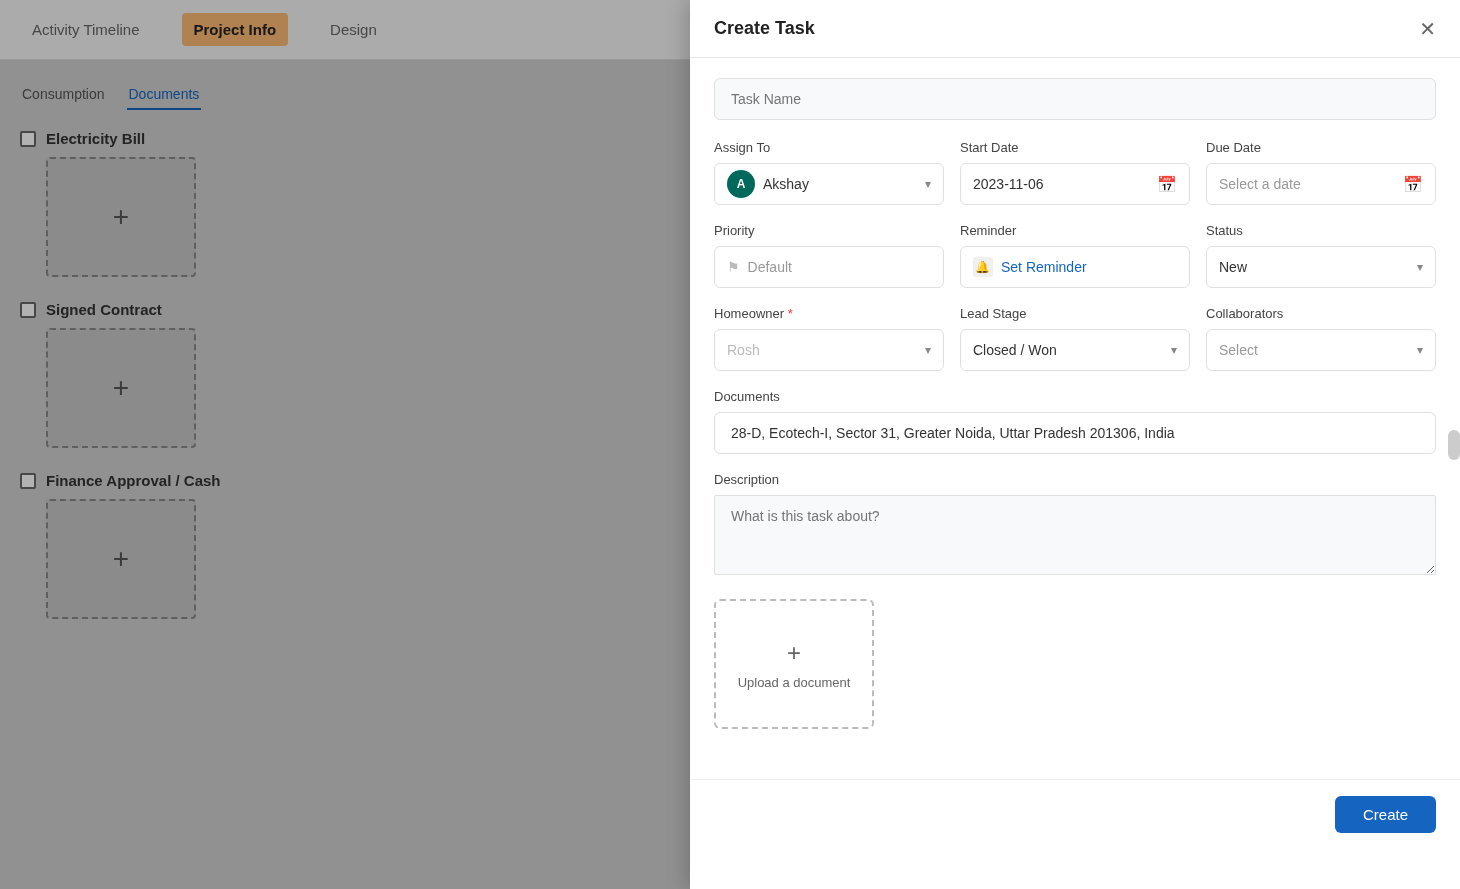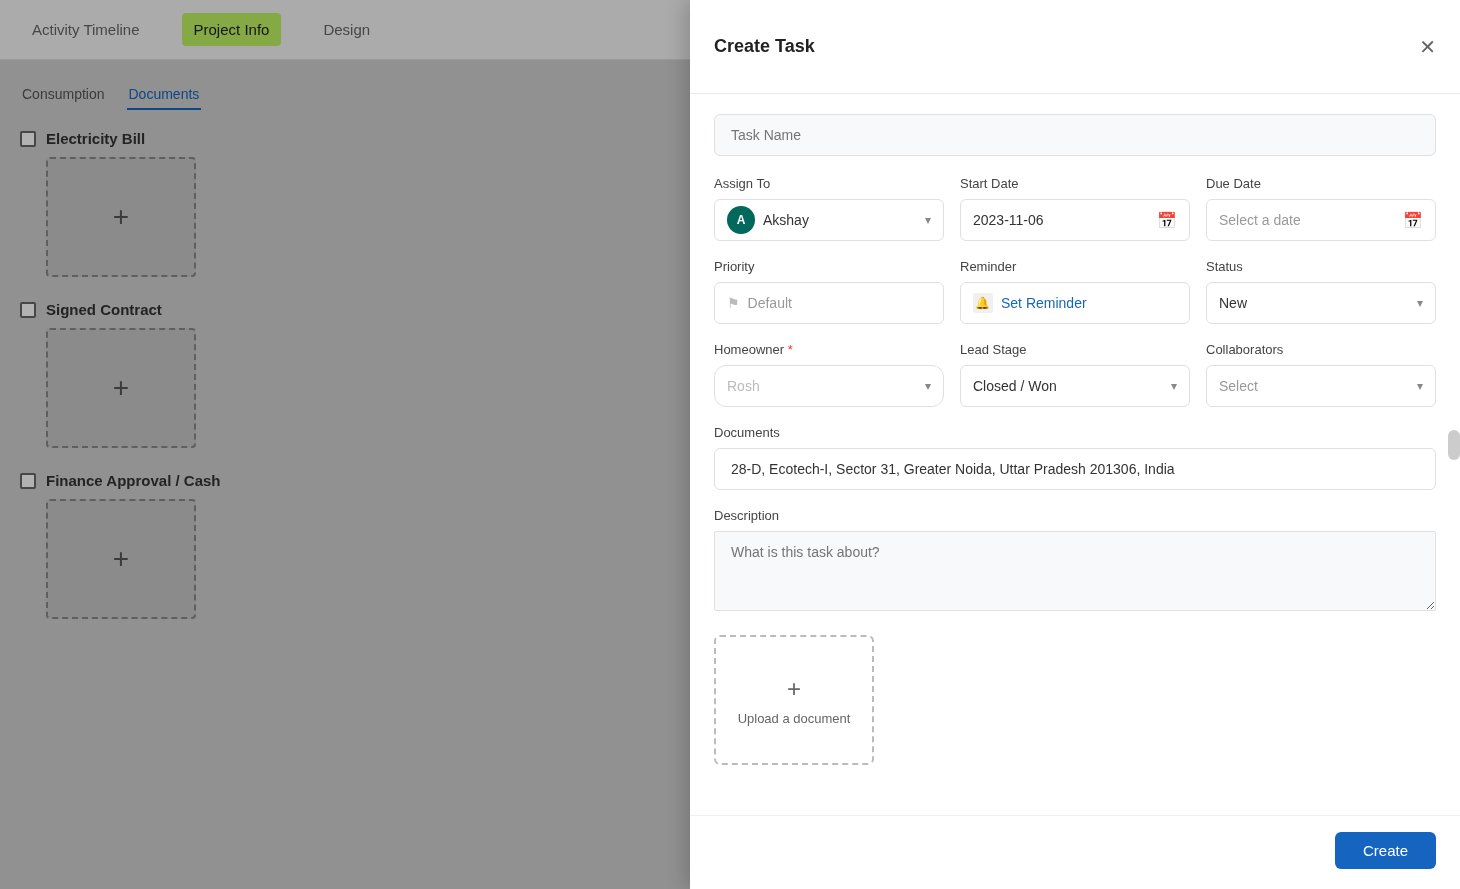--- a/index.html
+++ b/index.html
@@ -27,23 +27,23 @@
 
     .tab-item {
       font-size: 15px;
       color: #666;
       cursor: pointer;
       padding: 8px 12px;
       border-radius: 4px;
     }
 
     .tab-item.active {
-      font-weight: 400;
+      font-weight: 700;
       color: #222;
-      background: #bef264;
+      background: #fdba74;
     }
 
     .doc-area {
       background: #d0d0d0;
       padding: 20px;
       height: calc(889px - 60px);
     }
 
     .sub-tabs {
       display: flex;
@@ -125,21 +125,21 @@
       background: white;
       z-index: 10;
       overflow-y: auto;
       box-shadow: -4px 0 20px rgba(0,0,0,0.2);
     }
 
     .modal-header {
       display: flex;
       align-items: center;
       justify-content: space-between;
-      padding: 36px 24px;
+      padding: 18px 24px;
       border-bottom: 1px solid #e8e8e8;
     }
 
     .modal-title {
       font-size: 18px;
       font-weight: 600;
       color: #222;
     }
 
     .close-btn {
@@ -326,21 +326,21 @@
 
     .status-text {
       font-size: 14px;
       color: #333;
     }
 
     .homeowner-input {
       display: flex;
       align-items: center;
       border: 1px solid #e0e0e0;
-      border-radius: 12px;
+      border-radius: 6px;
       padding: 8px 12px;
       background: white;
       cursor: pointer;
       justify-content: space-between;
       height: 42px;
     }
 
     .homeowner-placeholder {
       font-size: 14px;
       color: #bbb;

